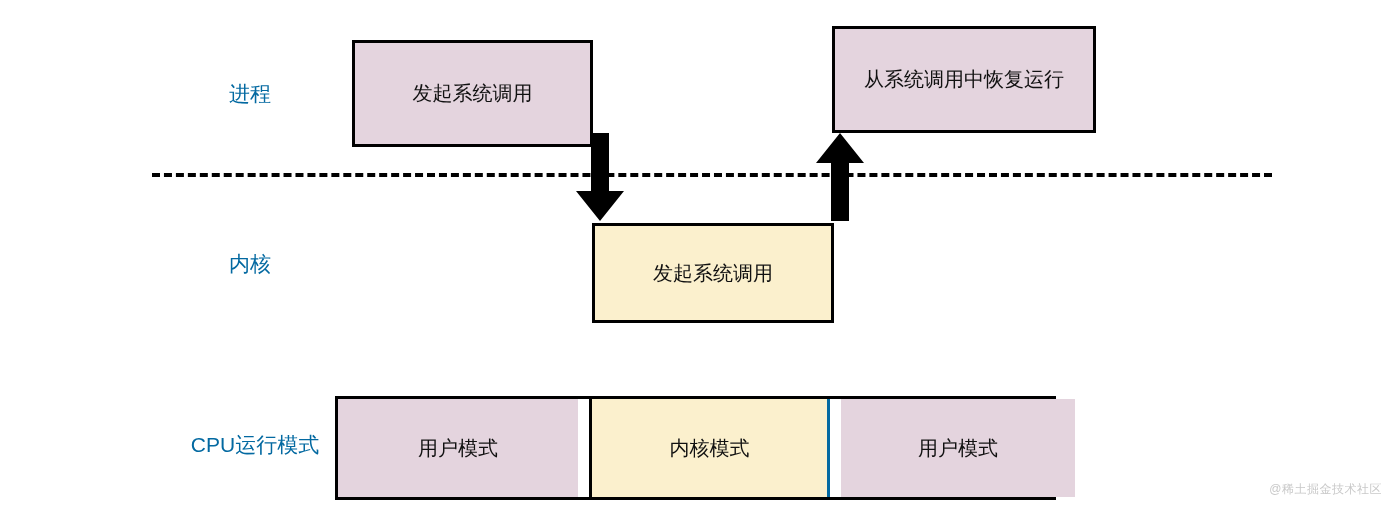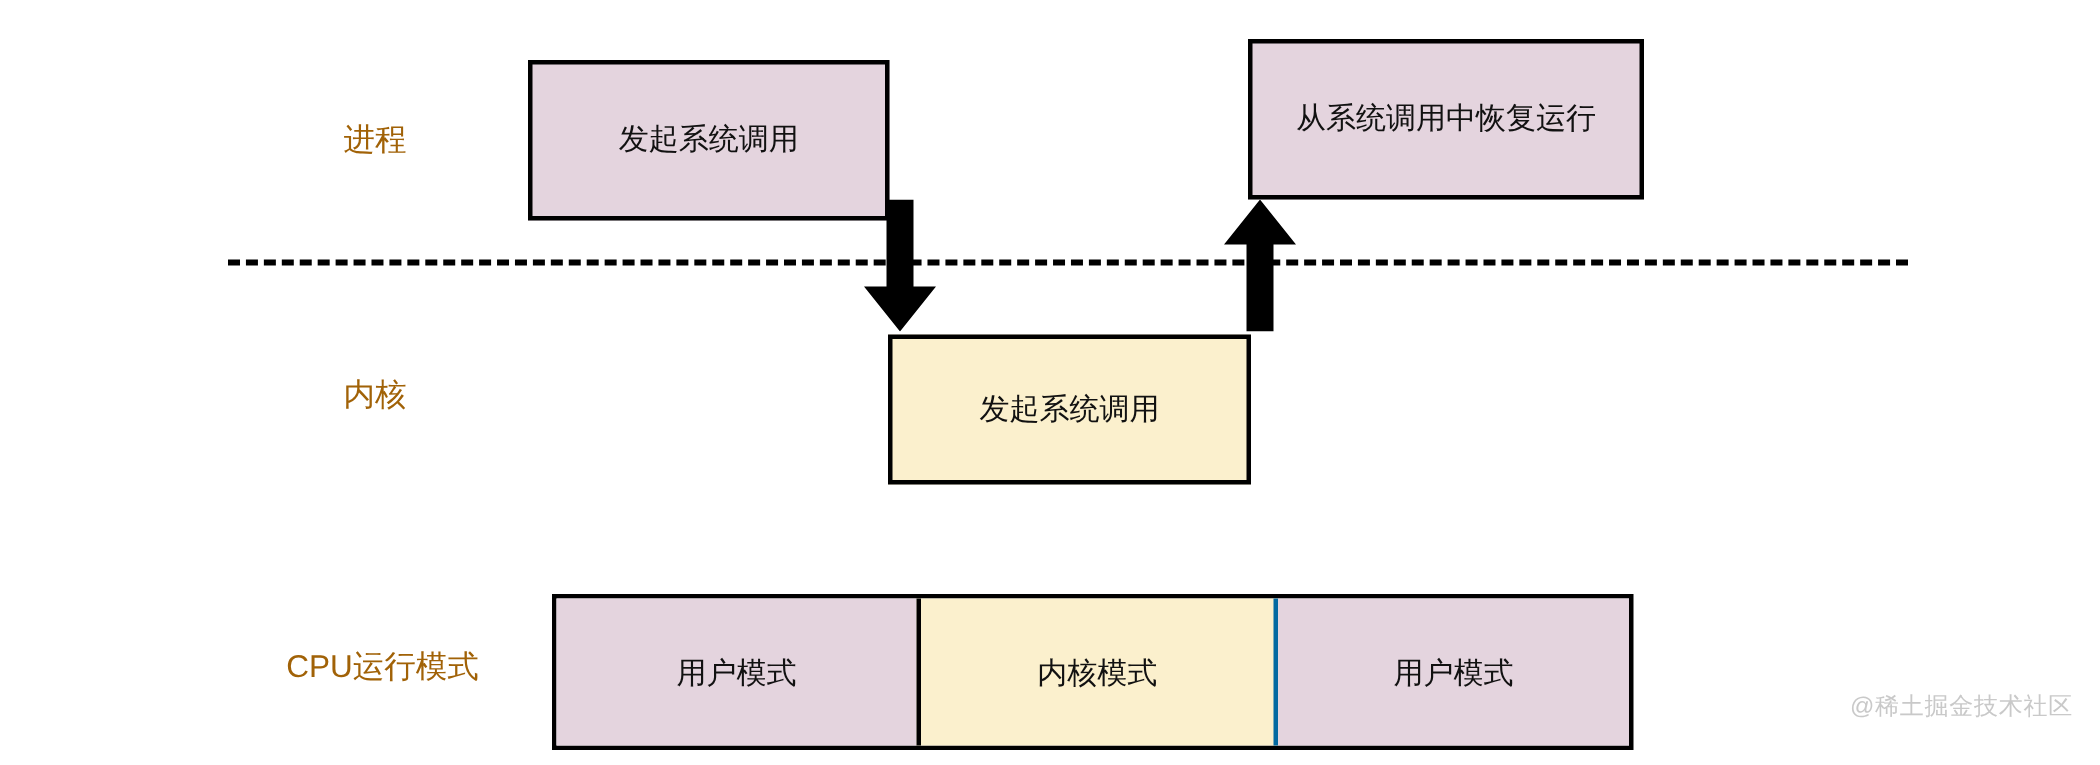--- a/index.html
+++ b/index.html
@@ -15,21 +15,21 @@
     width: 1400px;
     height: 510px;
     background: #ffffff;
     overflow: hidden;
   }
 
   
   .row-label {
     position: absolute;
     font-size: 21px;
-    color: #a16207;
+    color: #0369a1;
     white-space: nowrap;
     text-align: center;
     line-height: 1;
   }
   #label-process   { left: 195px; top: 83px;  width: 110px; }
   #label-kernel    { left: 195px; top: 253px; width: 110px; }
   #label-cpumode   { left: 160px; top: 434px; width: 190px; }
 
   
   .dbox {
@@ -74,27 +74,28 @@
   
   .arrow {
     position: absolute;
   }
   #arrow-down { left: 576px; top: 133px; }
   #arrow-up   { left: 816px; top: 133px; }
 
   
   #cpu-bar {
     position: absolute;
-    left: 368px;
+    left: 335px;
     top: 396px;
     width: 721px;
     height: 104px;
     box-sizing: border-box;
     border: 3px solid #000000;
     display: flex;
+    gap: 11px;
   }
   .cpu-cell {
     box-sizing: border-box;
     display: flex;
     align-items: center;
     justify-content: center;
     font-size: 20px;
     color: #111111;
     flex: 0 0 auto;
   }
@@ -103,22 +104,22 @@
     border-right: 3px solid #0369a1;
   }
   #cpu-cell-0 { width: 240px; }
   #cpu-cell-1 { width: 241px; }
   #cpu-cell-2 { width: 234px; }
 
   
   #watermark {
     position: absolute;
     right: 18px;
-    bottom: 28px;
-    font-size: 16px;
+    bottom: 12px;
+    font-size: 12px;
     color: #c9c9c9;
     white-space: nowrap;
     letter-spacing: 0.5px;
   }
 </style>
 </head>
 <body>
 
 <div id="canvas">
 

